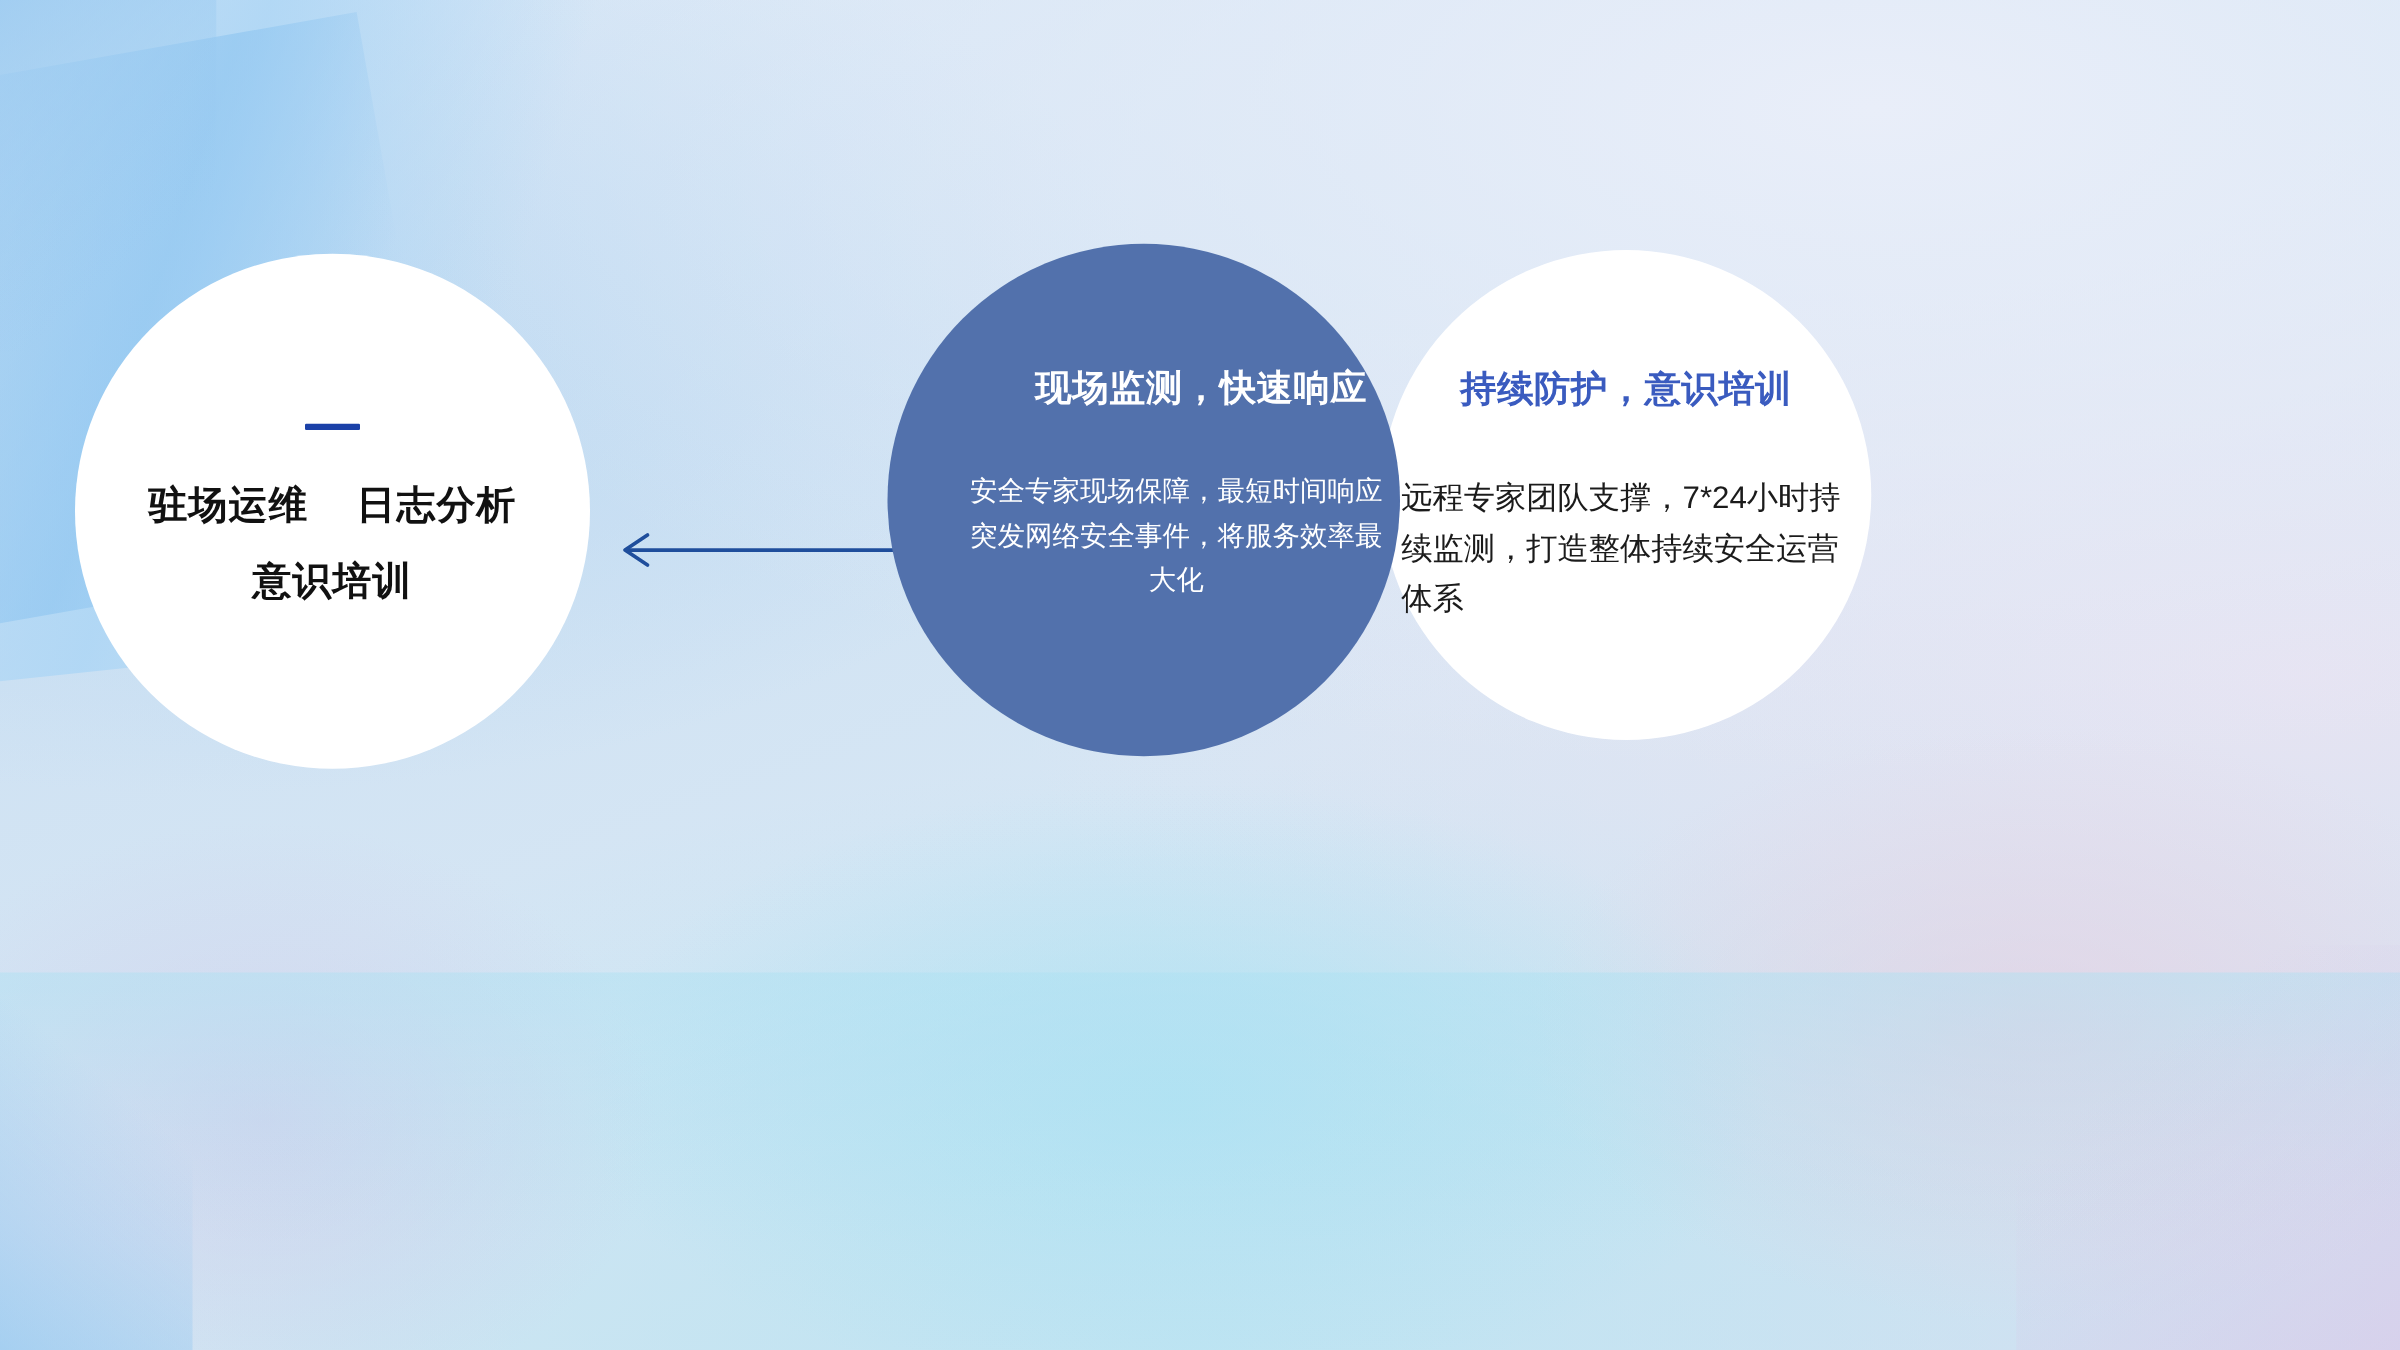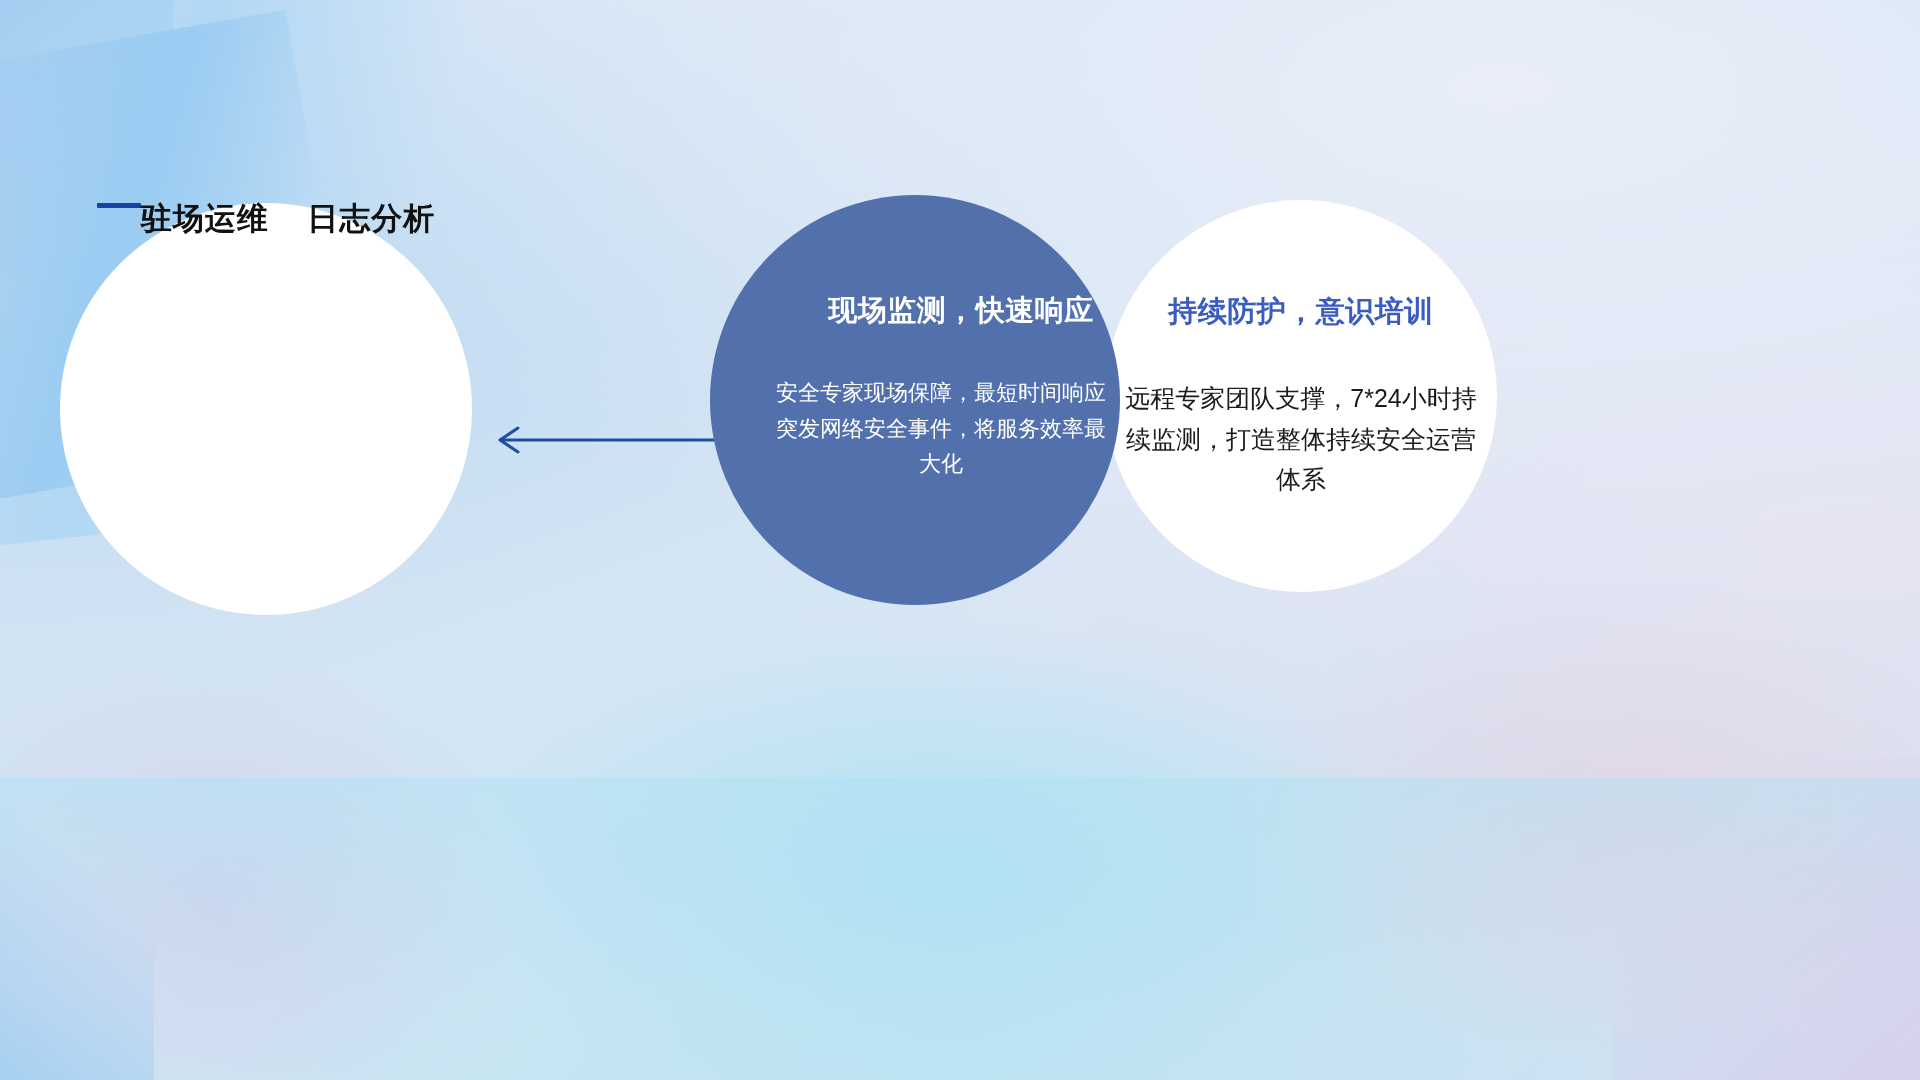--- a/index.html
+++ b/index.html
@@ -59,21 +59,21 @@
     position:absolute; left:0; right:0; top:72%; height:20%;
     background:linear-gradient(180deg, rgba(171,225,242,.45) 0%, rgba(171,225,242,0) 100%);
   }
 
   
   .circle{ position:absolute; border-radius:50%; }
 
   .circle-left{
     left:60px; top:203px; width:412px; height:412px;
     background:#ffffff;
-    display:flex; flex-direction:row; align-items:flex-start; justify-content:center;
+    display:flex; flex-direction:column; align-items:center; justify-content:center;
   }
   .dash{
     width:44px; height:5px; background:#1b41a8; border-radius:1px;
     margin-bottom:44px;
   }
   .left-lines{ text-align:center; }
   .left-line{
     font-size:31px; font-weight:bold; color:#111111;
     letter-spacing:1px; line-height:1.0; margin-bottom:30px;
     white-space:pre;
@@ -107,21 +107,21 @@
     display:flex; flex-direction:column; align-items:center; justify-content:flex-start;
     padding-top:92px;
   }
   .right-title{
     font-size:29px; font-weight:bold; color:#3a5bbf;
     white-space:nowrap; letter-spacing:0.5px;
   }
   .right-body{
     margin-top:46px;
     font-size:25px; color:#1b1b1b; line-height:1.62;
-    text-align:center; width:360px;
+    text-align:left; width:360px;
   }
 
   
   .arrow{ position:absolute; left:480px; top:412px; width:245px; height:56px; z-index:1; }
 </style>
 </head>
 <body>
 
 <div id="stage">
 
@@ -138,20 +138,21 @@
 
   <svg class="arrow" viewBox="0 0 245 56">
     <line x1="245" y1="28" x2="22" y2="28" stroke="#1f4e9c" stroke-width="3"></line>
     <polyline points="38,16 20,28 38,40" fill="none" stroke="#1f4e9c" stroke-width="3" stroke-linecap="round" stroke-linejoin="round"></polyline>
   </svg>
 
   <div class="circle circle-left">
     <div class="dash"></div>
     <div class="left-lines">
       <div class="left-line">驻场运维    日志分析</div>
+      <div class="left-line">意识培训</div>
     </div>
   </div>
 
   <div class="circle circle-right">
     <div class="right-title">持续防护，意识培训</div>
     <div class="right-body">远程专家团队支撑，7*24小时持续监测，打造整体持续安全运营体系</div>
   </div>
 
   <div class="circle circle-mid">
     <div class="mid-title">现场监测，快速响应</div>

